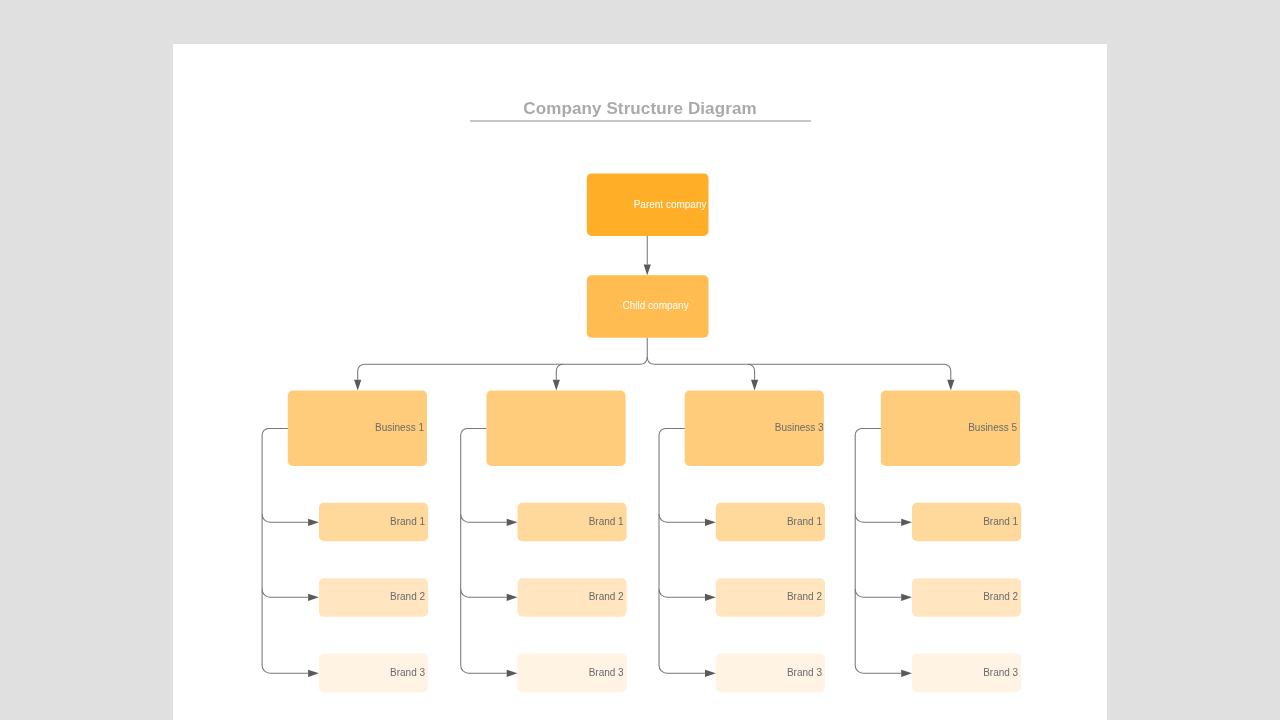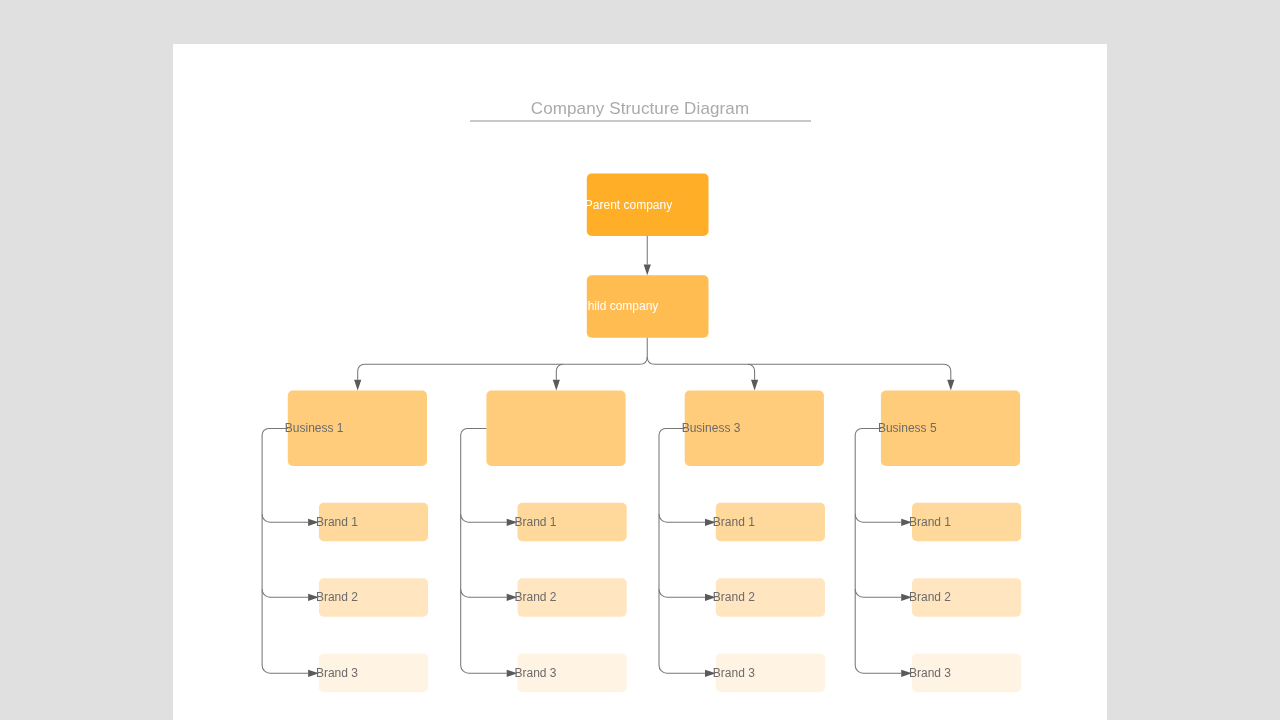--- a/index.html
+++ b/index.html
@@ -16,40 +16,40 @@
   }
   #connector-layer {
     position:absolute; left:0; top:0; width:934px; height:676px;
     pointer-events:none;
   }
   #nodes-layer {
     position:absolute; left:0; top:0; width:934px; height:676px;
   }
   .node {
     position:absolute; box-sizing:border-box;
-    display:flex; align-items:center; justify-content:flex-start;
+    display:flex; align-items:center; justify-content:flex-end;
     text-align:center; background:transparent;
-    font-size:12px; line-height:10px;
+    font-size:10px; line-height:10px;
     transform:translateZ(0);           
   }
   .node span { position:relative; }
   .node.lvl-parent  { color:#ffffff; }
   .node.lvl-child   { color:#ffffff; }
   .node.lvl-parent span,
   .node.lvl-child span { left:-2px; }
   .node.lvl-biz     { color:#6b6b6b; }
   .node.lvl-biz span { left:-3px; }
   .node.lvl-brand-0,
   .node.lvl-brand-1,
   .node.lvl-brand-2 { color:#6b6b6b; }
   .node[class*="lvl-brand"] span { left:-3px; }
   #page-title {
     position:absolute; left:0; top:54px; width:934px; height:22px;
     text-align:center; line-height:22px;
-    font-size:17px; font-weight:normal; color:#aaaaaa; letter-spacing:0.12px;
+    font-size:17px; font-weight:bold; color:#aaaaaa; letter-spacing:0.12px;
     transform:translateZ(0);           
   }
   #title-rule {
     position:absolute; left:297px; top:76px; width:341px; height:2px;
     background:#c8c8c8;
   }
 </style>
 </head>
 <body>
 
@@ -115,21 +115,21 @@
         <path d="M 728.2 474.7 L 728.2 481.90000000000003 L 739 478.3 Z" fill="#5a5a5a"></path>
         <path d="M 728.2 549.6999999999999 L 728.2 556.9 L 739 553.3 Z" fill="#5a5a5a"></path>
         <path d="M 728.2 625.6999999999999 L 728.2 632.9 L 739 629.3 Z" fill="#5a5a5a"></path>
       </g>
   </svg>
 
   <div id="nodes-layer">
       <div class="node lvl-parent" style="left: 413.8px; top: 129.4px; width: 121.7px; height: 62.5px;">
         <span>Parent company</span>
       </div>
-      <div class="node lvl-child" style="left: 408px; top: 231.2px; width: 121.7px; height: 62.5px;">
+      <div class="node lvl-child" style="left: 396px; top: 231.2px; width: 121.7px; height: 62.5px;">
         <span>Child company</span>
       </div>
       <div class="node lvl-biz" style="left: 114.8px; top: 346.5px; width: 139.2px; height: 75.4px;">
         <span>Business 1</span>
       </div>
       <div class="node lvl-brand-0" style="left: 145.9px; top: 458.7px; width: 109.2px; height: 38.6px;">
         <span>Brand 1</span>
       </div>
       <div class="node lvl-brand-1" style="left: 145.9px; top: 534.2px; width: 109.2px; height: 38.6px;">
         <span>Brand 2</span>

